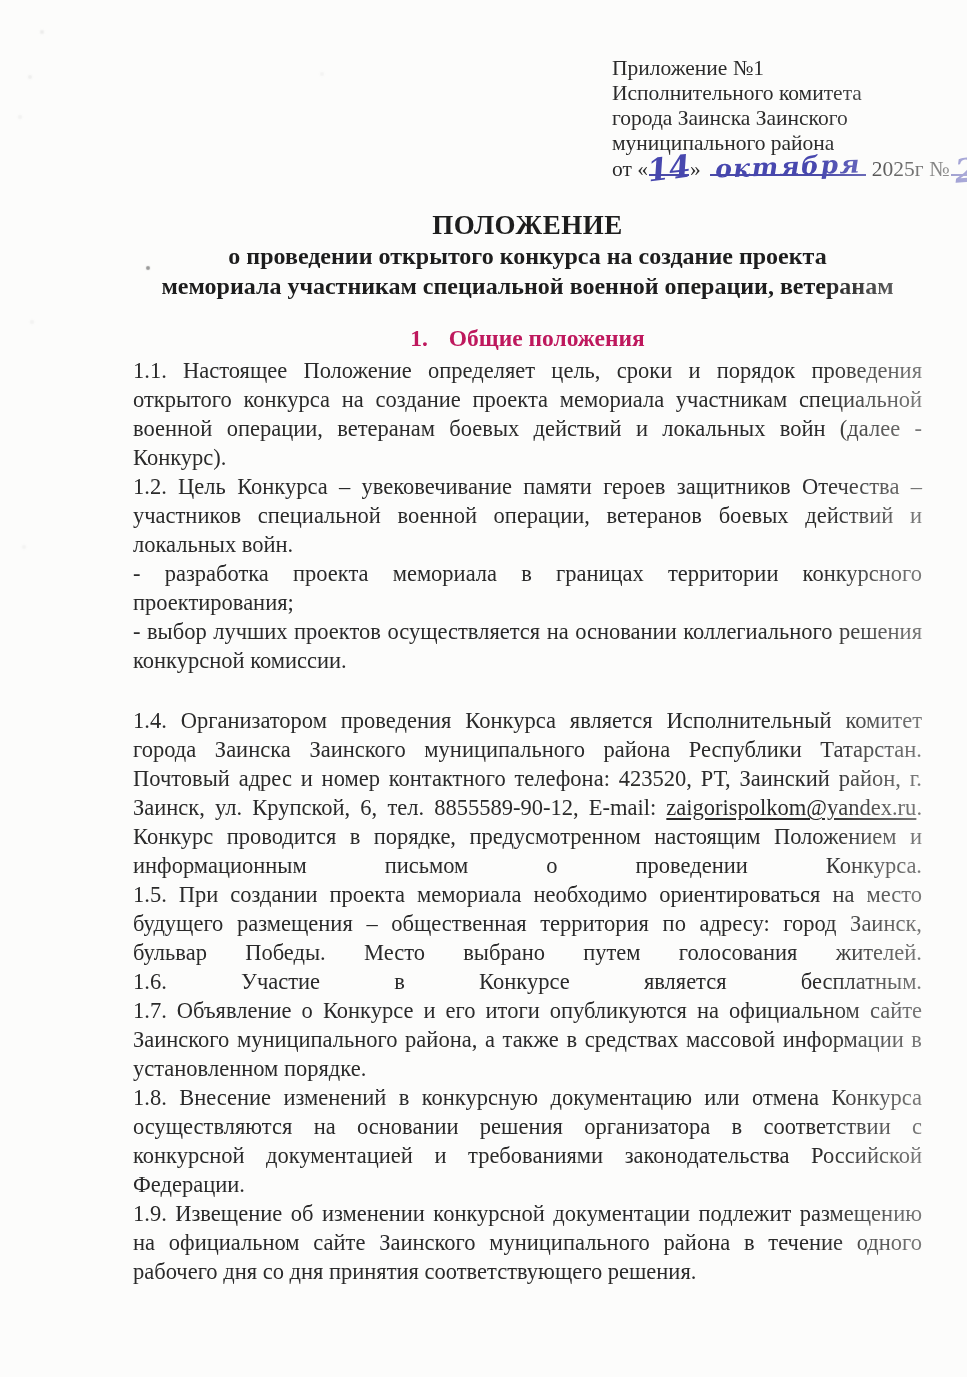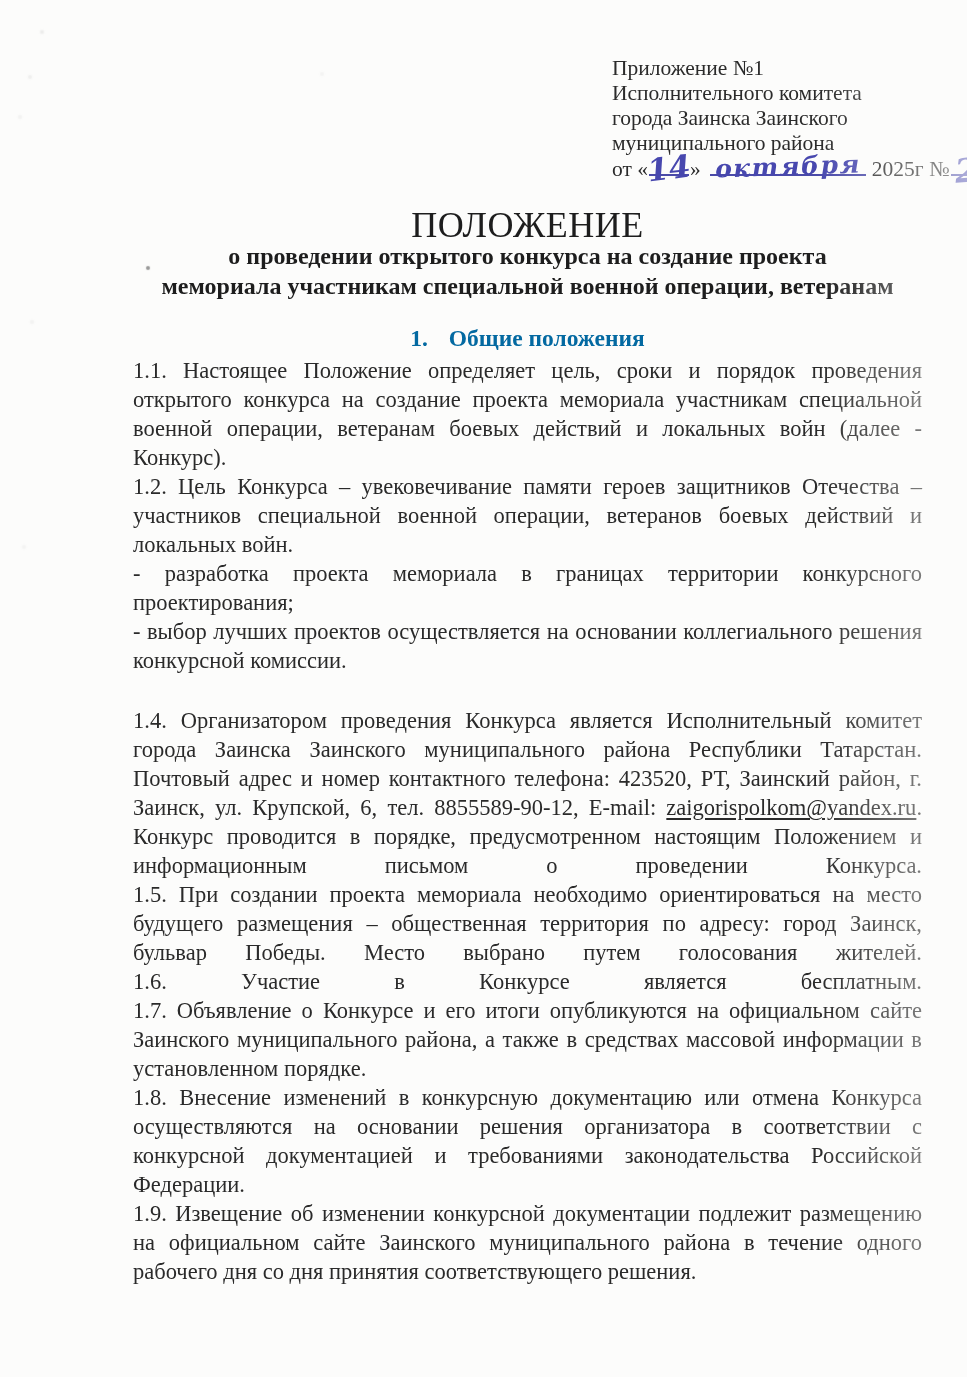--- a/index.html
+++ b/index.html
@@ -48,30 +48,30 @@
     font-style: italic; font-weight: 600;
     color: #4747ae;
     font-size: 31px;
     white-space: nowrap;
     pointer-events: none;
   }
   .hw-month { font-size: 25px; bottom: -5px; transform: translateX(-50%) rotate(-2deg); letter-spacing: 1.5px; }
   .hw-num   { font-size: 33px; transform: translateX(-44%) rotate(-4deg); letter-spacing: 3px; }
   
   .title-block { margin-top: 16px; text-align: center; color: #1d1d1d; }
-  .title-main { font-weight: normal; font-size: 36px; line-height: 32px; letter-spacing: 0.5px; }
+  .title-main { font-weight: bold; font-size: 27px; line-height: 32px; letter-spacing: 0.5px; }
   .title-sub  { font-weight: bold; font-size: 24px; line-height: 28.5px; margin-top: 1px; }
   
   .sec-head {
     margin-top: 24px;
     text-align: center;
     font-weight: bold;
     font-size: 23.5px;
     line-height: 28px;
-    color: #0369a1;
+    color: #be185d;
   }
   .sec-head .num { margin-right: 21px; }
   
   .doc { margin-top: 4px; }
   .doc p {
     margin: 0;
     font-size: 22.5px;
     line-height: 29px;
     text-align: justify;
     color: #2a2a2a;

